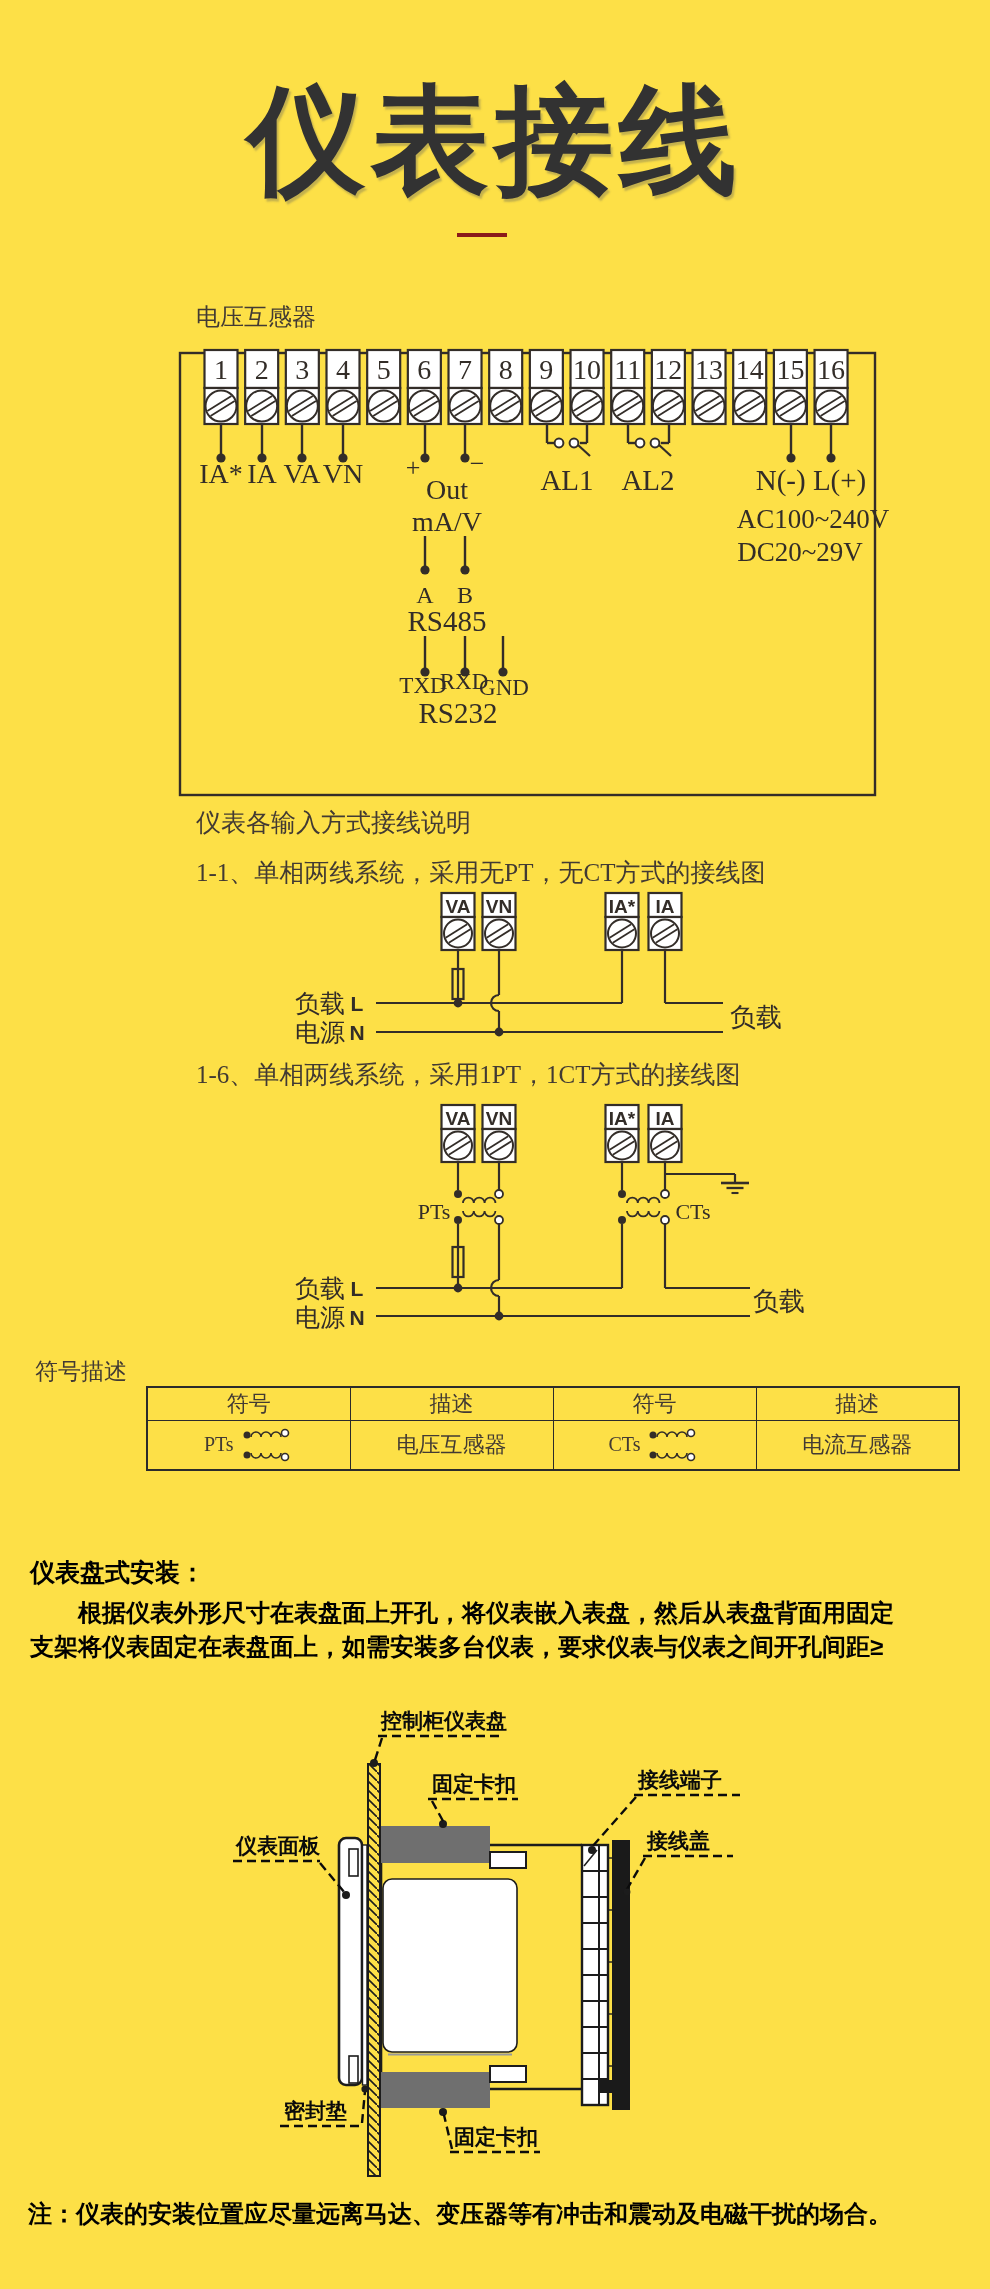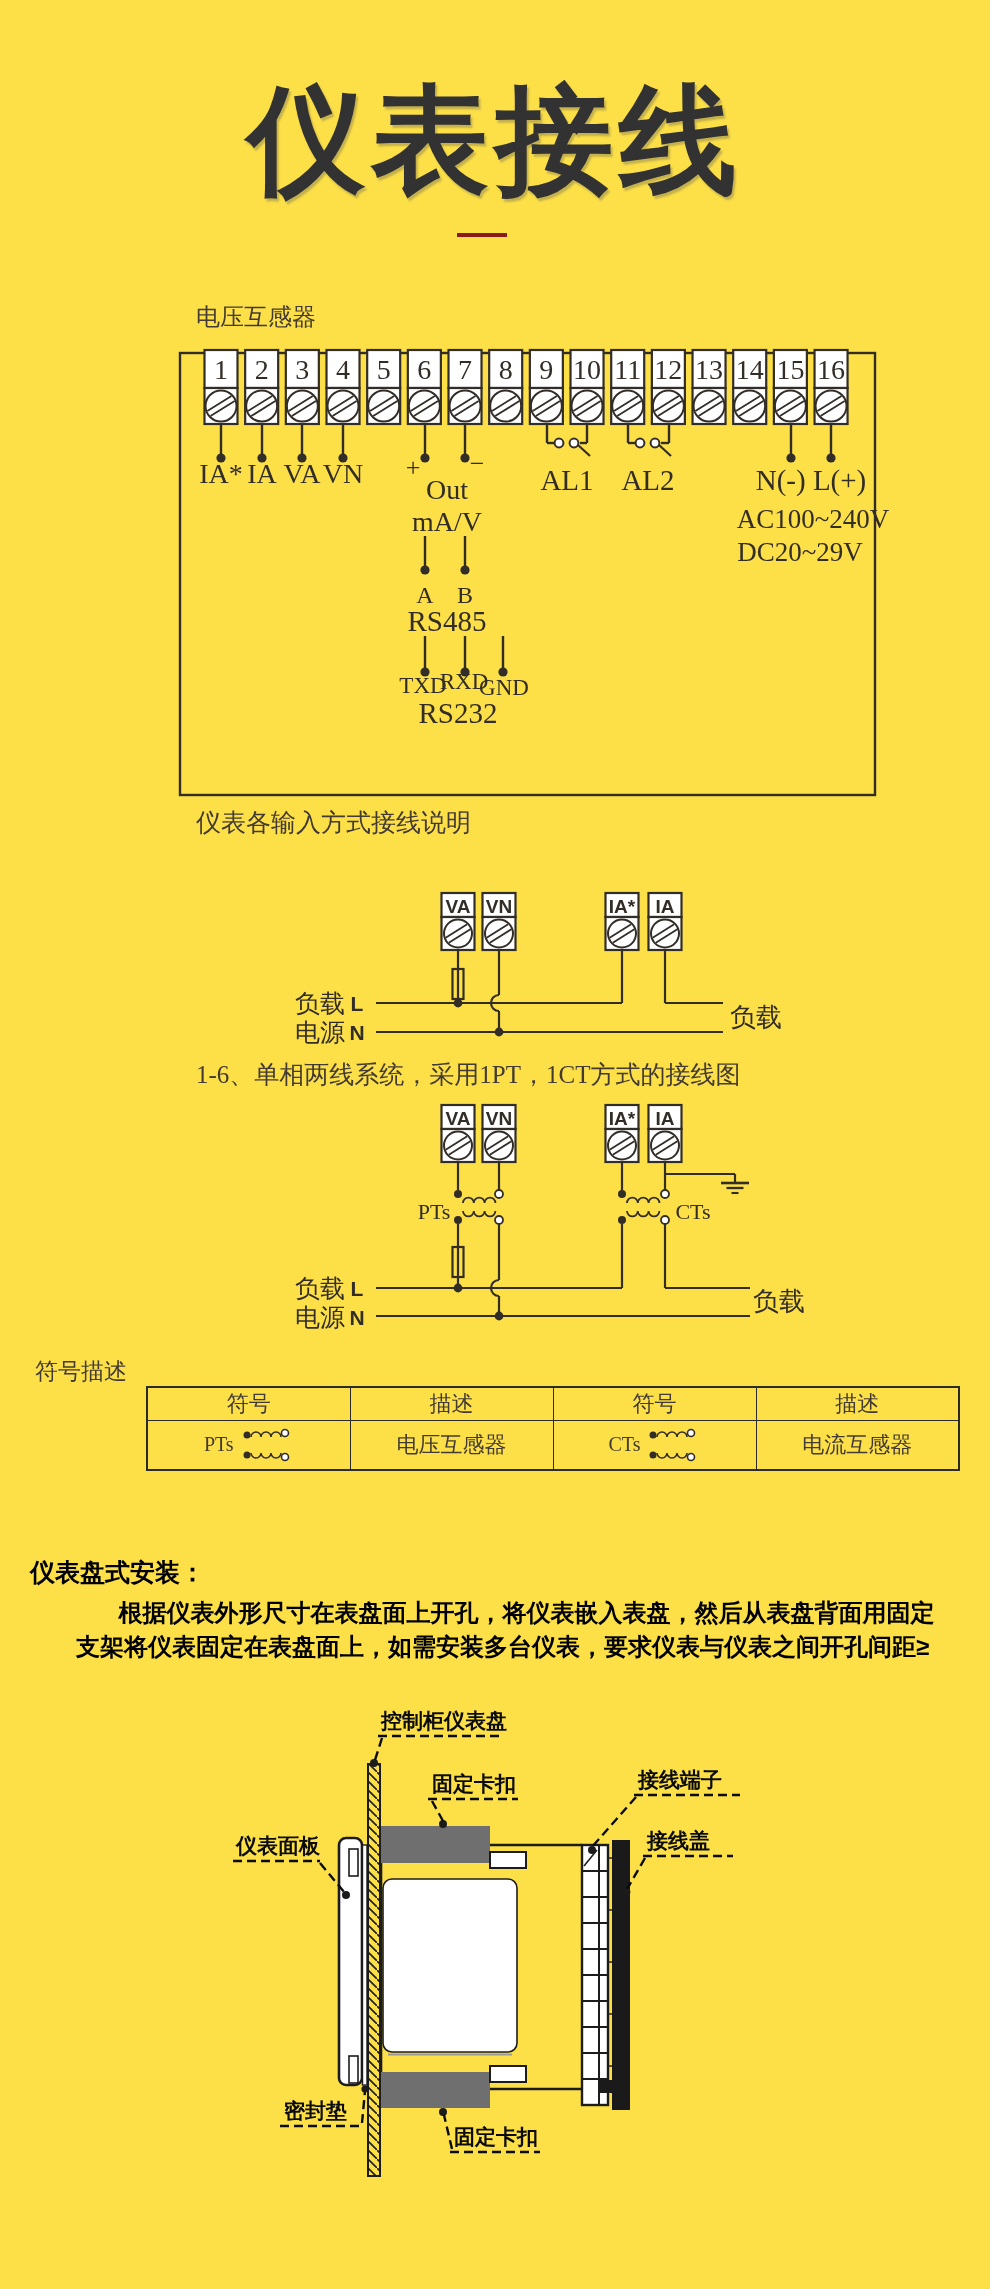--- a/index.html
+++ b/index.html
@@ -14,21 +14,21 @@
   .serif-h2{font-size:25px;color:#423a33;}
   .boldtxt{font-family:"Liberation Sans","DejaVu Sans",sans-serif;font-weight:bold;color:#000;}
   svg text{fill:#332d28;font-family:"Liberation Serif","DejaVu Serif",serif;}
   svg text.sans{font-family:"Liberation Sans","DejaVu Sans",sans-serif;font-weight:bold;}
   svg.install text{fill:#0b0b0b;}
   .symtab{border-collapse:collapse;border:2.5px solid #2b2b2b;table-layout:fixed;}
   .symtab td{border:1.6px solid #2b2b2b;text-align:center;vertical-align:middle;
         font-size:22px;color:#423a33;padding:0;}
   .symcell{display:flex;align-items:center;justify-content:center;gap:6px;}
   .para-line{font-family:"Liberation Sans","DejaVu Sans",sans-serif;font-weight:bold;
-        color:#000;font-size:24px;line-height:34px;white-space:nowrap;text-align:center;}
+        color:#000;font-size:24px;line-height:34px;white-space:nowrap;}
   .indent{text-indent:2em;}
 </style>
 </head>
 <body>
 
 <div class="page">
 
   <div class="abs page-title" style="left:0;top:62px;">仪表接线</div>
   <div class="abs title-rule" style="left:457px;top:233px;width:50px;"></div>
 
@@ -269,20 +269,21 @@
     <text x="255" y="263" font-size="24" text-anchor="middle">A</text>
     <text x="295" y="263" font-size="24" text-anchor="middle">B</text>
     <text x="277" y="291" font-size="29" text-anchor="middle">RS485</text>
     <text x="253" y="353" font-size="23" text-anchor="middle">TXD</text>
     <text x="294" y="349" font-size="23" text-anchor="middle">RXD</text>
     <text x="334" y="355" font-size="23" text-anchor="middle">GND</text>
     <text x="288" y="383" font-size="29" text-anchor="middle">RS232</text>
   </svg>
 
   <div class="abs serif-h2" style="left:196px;top:806px;">仪表各输入方式接线说明</div>
+  <div class="abs serif-h2" style="left:196px;top:856px;">1-1、单相两线系统，采用无PT，无CT方式的接线图</div>
 
   <svg class="abs" style="left:180px;top:885px;" width="640" height="165" viewBox="0 0 640 165">
     <g id="g-d11-terms">
         <g>
           <rect x="261.5" y="8" width="33" height="24" fill="#fff" stroke="#332d28" stroke-width="2.2"></rect>
           <rect x="261.5" y="32" width="33" height="33" fill="#fff" stroke="#332d28" stroke-width="2.2"></rect>
           <circle cx="278" cy="48.5" r="14" fill="none" stroke="#332d28" stroke-width="2"></circle>
           <g transform="rotate(-32 278 48.5)">
             <line x1="265.32520566882266" y1="45.5" x2="290.67479433117734" y2="45.5" stroke="#332d28" stroke-width="1.8"></line>
             <line x1="265.32520566882266" y1="51.5" x2="290.67479433117734" y2="51.5" stroke="#332d28" stroke-width="1.8"></line>
@@ -567,13 +568,14 @@
 
     <text x="211" y="28" font-size="21" class="sans">控制柜仪表盘</text>
     <text x="262" y="91" font-size="21" class="sans">固定卡扣</text>
     <text x="468" y="87" font-size="21" class="sans">接线端子</text>
     <text x="477" y="148" font-size="21" class="sans">接线盖</text>
     <text x="66" y="153" font-size="21" class="sans">仪表面板</text>
     <text x="114" y="418" font-size="21" class="sans">密封垫</text>
     <text x="284" y="444" font-size="21" class="sans">固定卡扣</text>
   </svg>
 
+  <div class="abs boldtxt" style="left:28px;top:2198px;font-size:24px;white-space:nowrap;">注：仪表的安装位置应尽量远离马达、变压器等有冲击和震动及电磁干扰的场合。</div>
 </div>
 
 </body></html>

